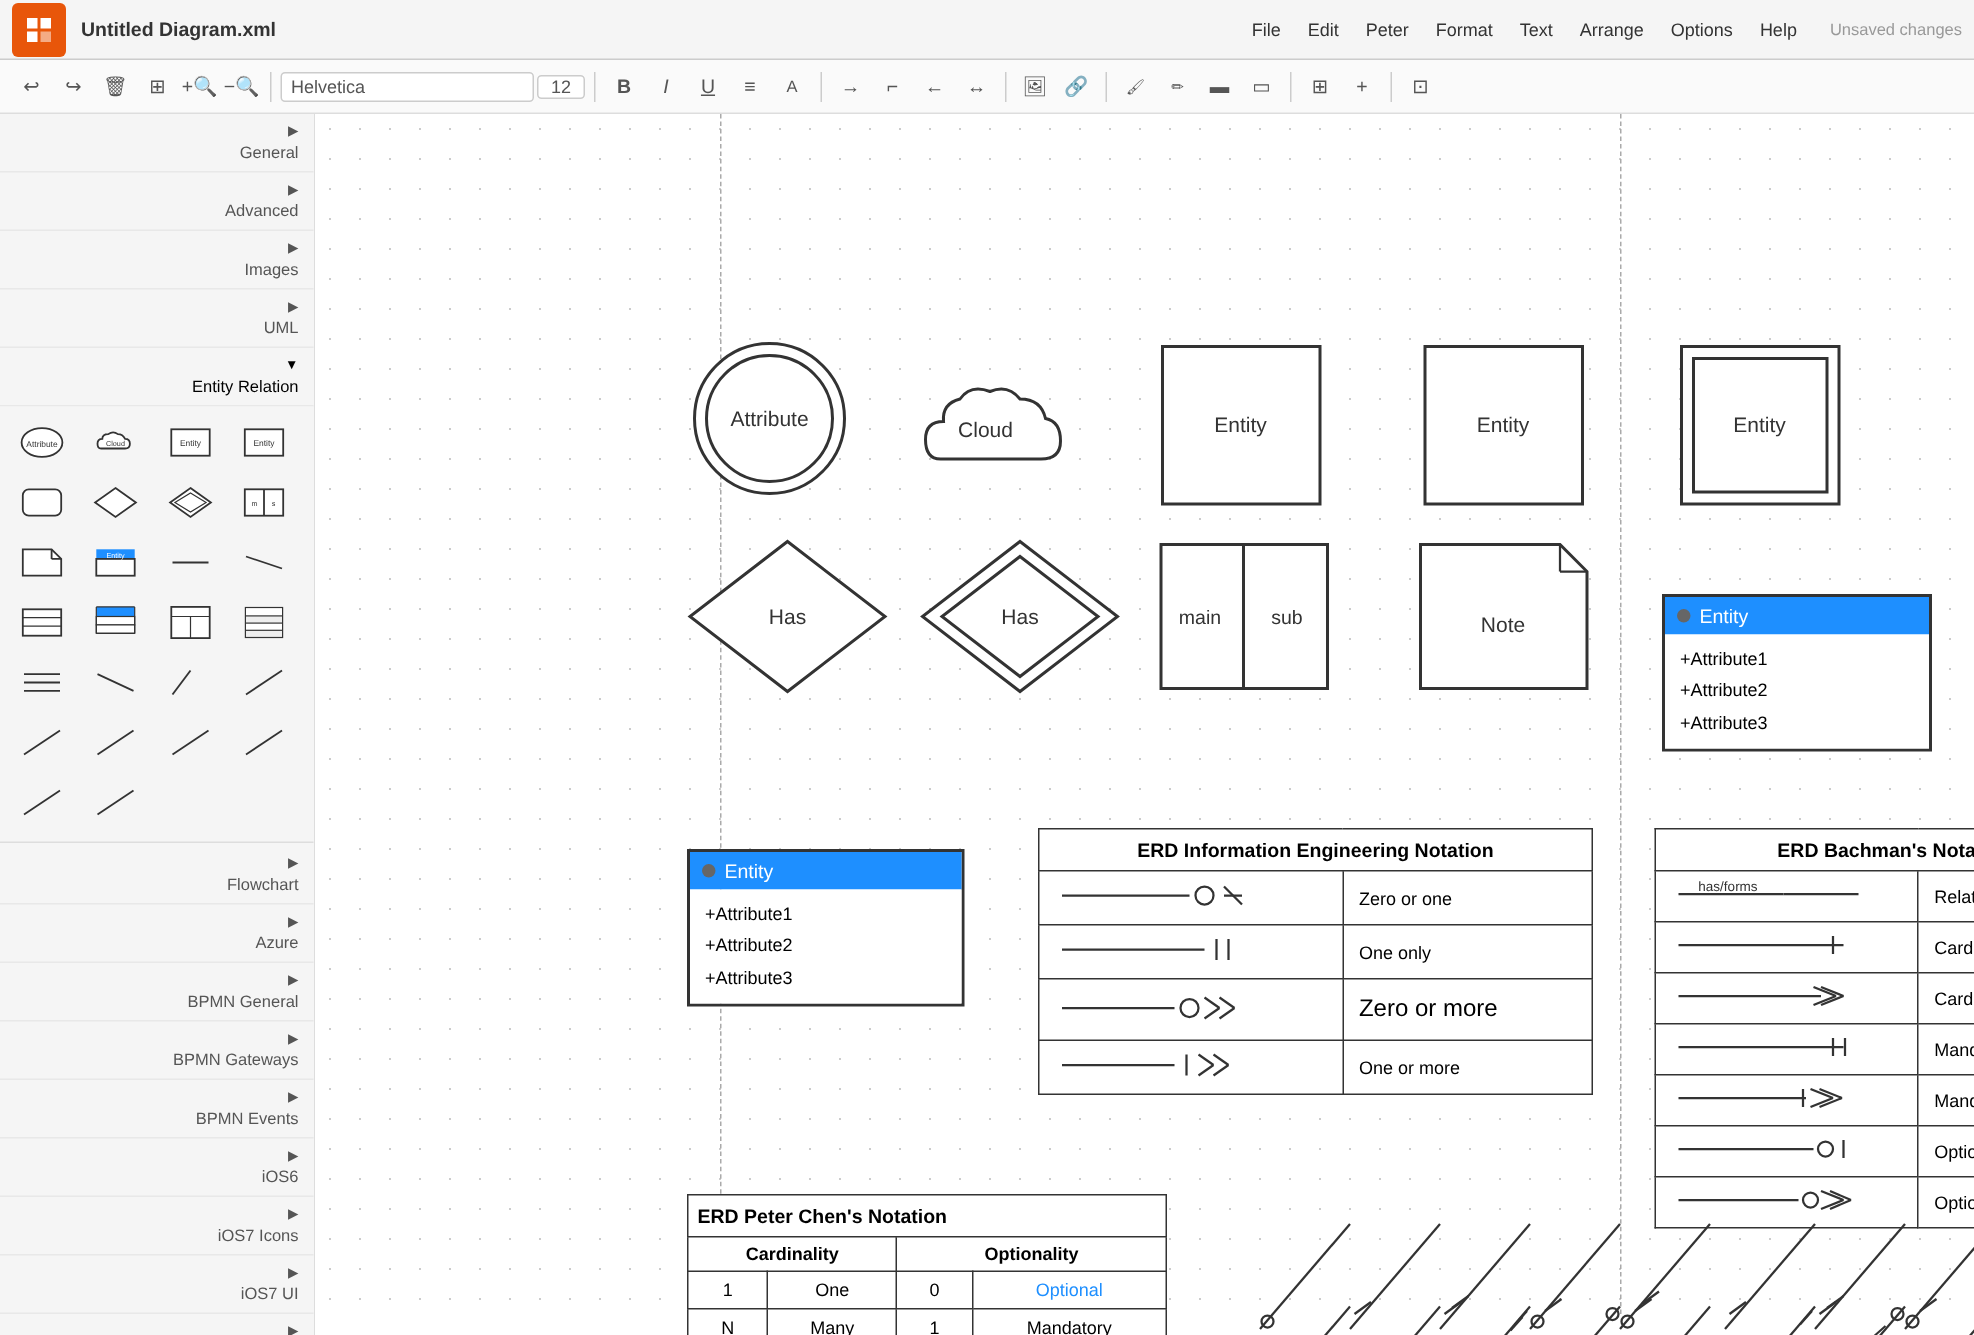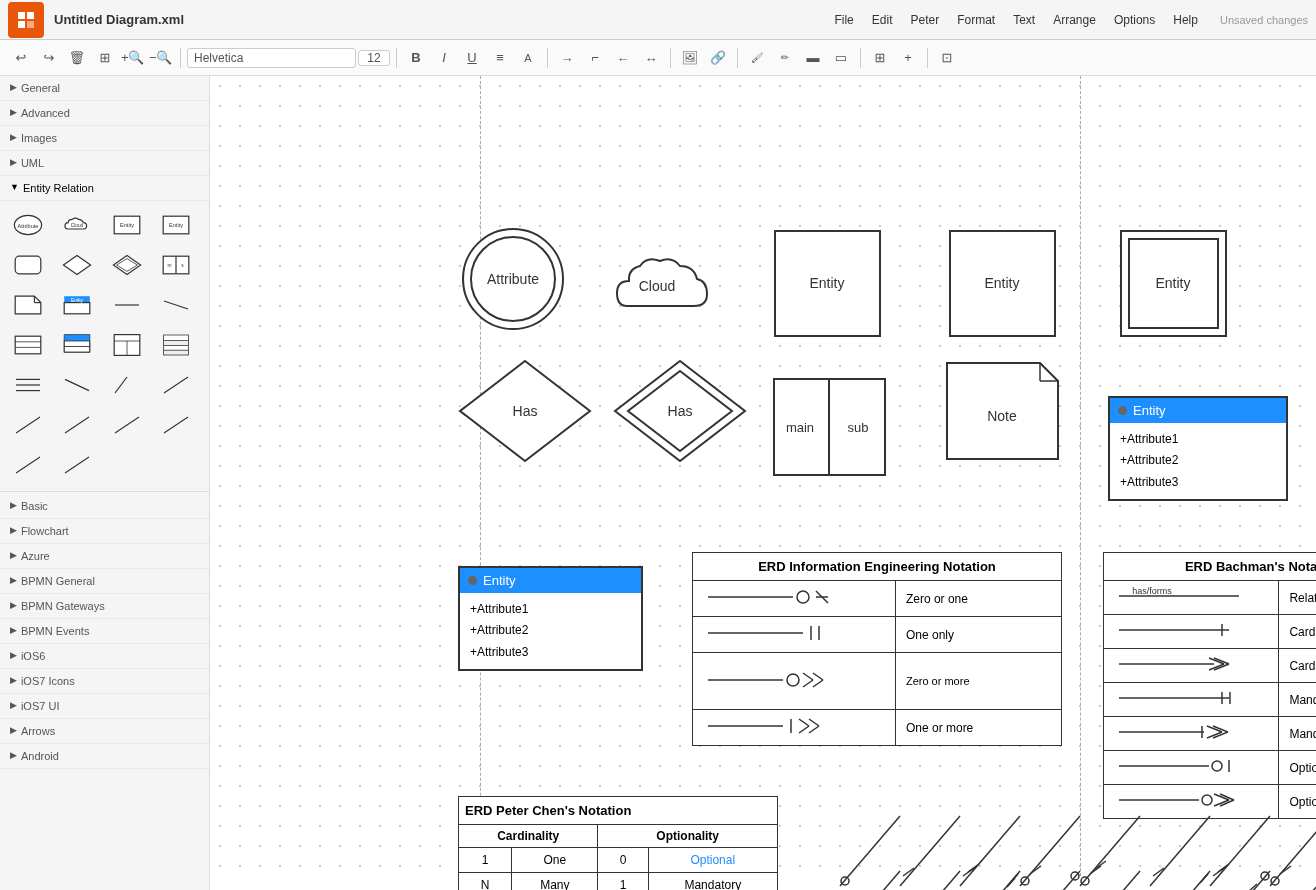--- a/index.html
+++ b/index.html
@@ -22,21 +22,21 @@
     .tb-size { font-size: 12px; color: #555; padding: 0 4px; border: 1px solid #ccc; border-radius: 3px; background: white; width: 32px; text-align: center; }
     .tb-bold { font-weight: bold; }
     .tb-italic { font-style: italic; }
     .tb-underline { text-decoration: underline; }
 
     
     #main { display: flex; height: calc(890px - 40px - 36px); }
 
     
     #sidebar { width: 210px; background: #f5f5f5; border-right: 1px solid #ddd; overflow-y: auto; flex-shrink: 0; }
-    .sidebar-section { padding: 6px 10px; font-size: 11px; color: #555; cursor: pointer; border-bottom: 1px solid #e8e8e8; display: flex; align-items: flex-start; gap: 4px; }
+    .sidebar-section { padding: 6px 10px; font-size: 11px; color: #555; cursor: pointer; border-bottom: 1px solid #e8e8e8; display: flex; align-items: flex-end; gap: 4px; flex-direction: column; }
     .sidebar-section.active { color: #000; font-weight: 500; }
     .sidebar-section .arrow { font-size: 9px; }
     .sidebar-section .arrow.down::before { content: '▼'; }
     .sidebar-section .arrow.right::before { content: '▶'; }
 
     
     .shape-grid { display: grid; grid-template-columns: repeat(4, 1fr); gap: 4px; padding: 6px 8px; background: #f5f5f5; }
     .shape-item { width: 40px; height: 36px; display: flex; align-items: center; justify-content: center; cursor: pointer; border-radius: 3px; }
     .shape-item svg { width: 32px; height: 28px; }
 
@@ -331,24 +331,20 @@
       <div class="shape-item">
         <svg viewBox="0 0 40 30">
             <line x1="5" y1="25" x2="35" y2="5" stroke="#333" stroke-width="1.5"></line>
           </svg>
       </div>
     </div>
     <div class="section-divider"></div>
 
     <div class="sidebar-section">
       <span class="arrow right"></span>
-      <span>Basic</span>
-    </div>
-    <div class="sidebar-section">
-      <span class="arrow right"></span>
       <span>Flowchart</span>
     </div>
     <div class="sidebar-section">
       <span class="arrow right"></span>
       <span>Azure</span>
     </div>
     <div class="sidebar-section">
       <span class="arrow right"></span>
       <span>BPMN General</span>
     </div>
@@ -433,21 +429,21 @@
       </div>
 
       <div class="diagram-shape" style="left: 400px; top: 280px; width: 140px; height: 110px;">
         <svg width="140" height="110" viewBox="0 0 140 110">
           <polygon points="70,5 135,55 70,105 5,55" fill="white" stroke="#333" stroke-width="2"></polygon>
           <polygon points="70,15 122,55 70,95 18,55" fill="none" stroke="#333" stroke-width="2"></polygon>
           <text x="70" y="60" text-anchor="middle" font-size="14" fill="#333" font-family="Helvetica">Has</text>
         </svg>
       </div>
 
-      <div class="diagram-shape" style="left: 562px; top: 301px; width: 115px; height: 100px;">
+      <div class="diagram-shape" style="left: 562px; top: 285px; width: 115px; height: 100px;">
         <svg width="115" height="100" viewBox="0 0 115 100">
           <rect x="2" y="2" width="111" height="96" fill="white" stroke="#333" stroke-width="2"></rect>
           <line x1="57" y1="2" x2="57" y2="98" stroke="#333" stroke-width="2"></line>
           <text x="28" y="55" text-anchor="middle" font-size="13" fill="#333" font-family="Helvetica">main</text>
           <text x="86" y="55" text-anchor="middle" font-size="13" fill="#333" font-family="Helvetica">sub</text>
         </svg>
       </div>
 
       <div class="diagram-shape" style="left: 735px; top: 285px; width: 115px; height: 100px;">
         <svg width="115" height="100" viewBox="0 0 115 100">
@@ -519,21 +515,21 @@
               <td style="border: 1px solid #333; padding: 5px 10px;">
                 <svg width="130" height="22" viewBox="0 0 130 22">
                   <line x1="5" y1="11" x2="80" y2="11" stroke="#333" stroke-width="1.5"></line>
                   <circle cx="90" cy="11" r="6" fill="white" stroke="#333" stroke-width="1.5"></circle>
                   <line x1="100" y1="4" x2="110" y2="11" stroke="#333" stroke-width="1.5"></line>
                   <line x1="100" y1="18" x2="110" y2="11" stroke="#333" stroke-width="1.5"></line>
                   <line x1="110" y1="4" x2="120" y2="11" stroke="#333" stroke-width="1.5"></line>
                   <line x1="110" y1="18" x2="120" y2="11" stroke="#333" stroke-width="1.5"></line>
                 </svg>
               </td>
-              <td style="border: 1px solid #333; padding: 22px 10px; font-size: 11px; font-family: Helvetica;">Zero or more</td>
+              <td style="border: 1px solid #333; padding: 11px 10px; font-size: 16px; font-family: Helvetica;">Zero or more</td>
             </tr>
             <tr>
               <td style="border: 1px solid #333; padding: 5px 10px;">
                 <svg width="130" height="22" viewBox="0 0 130 22">
                   <line x1="5" y1="11" x2="80" y2="11" stroke="#333" stroke-width="1.5"></line>
                   <line x1="88" y1="4" x2="88" y2="18" stroke="#333" stroke-width="1.5"></line>
                   <line x1="96" y1="4" x2="106" y2="11" stroke="#333" stroke-width="1.5"></line>
                   <line x1="96" y1="18" x2="106" y2="11" stroke="#333" stroke-width="1.5"></line>
                   <line x1="106" y1="4" x2="116" y2="11" stroke="#333" stroke-width="1.5"></line>
                   <line x1="106" y1="18" x2="116" y2="11" stroke="#333" stroke-width="1.5"></line>

